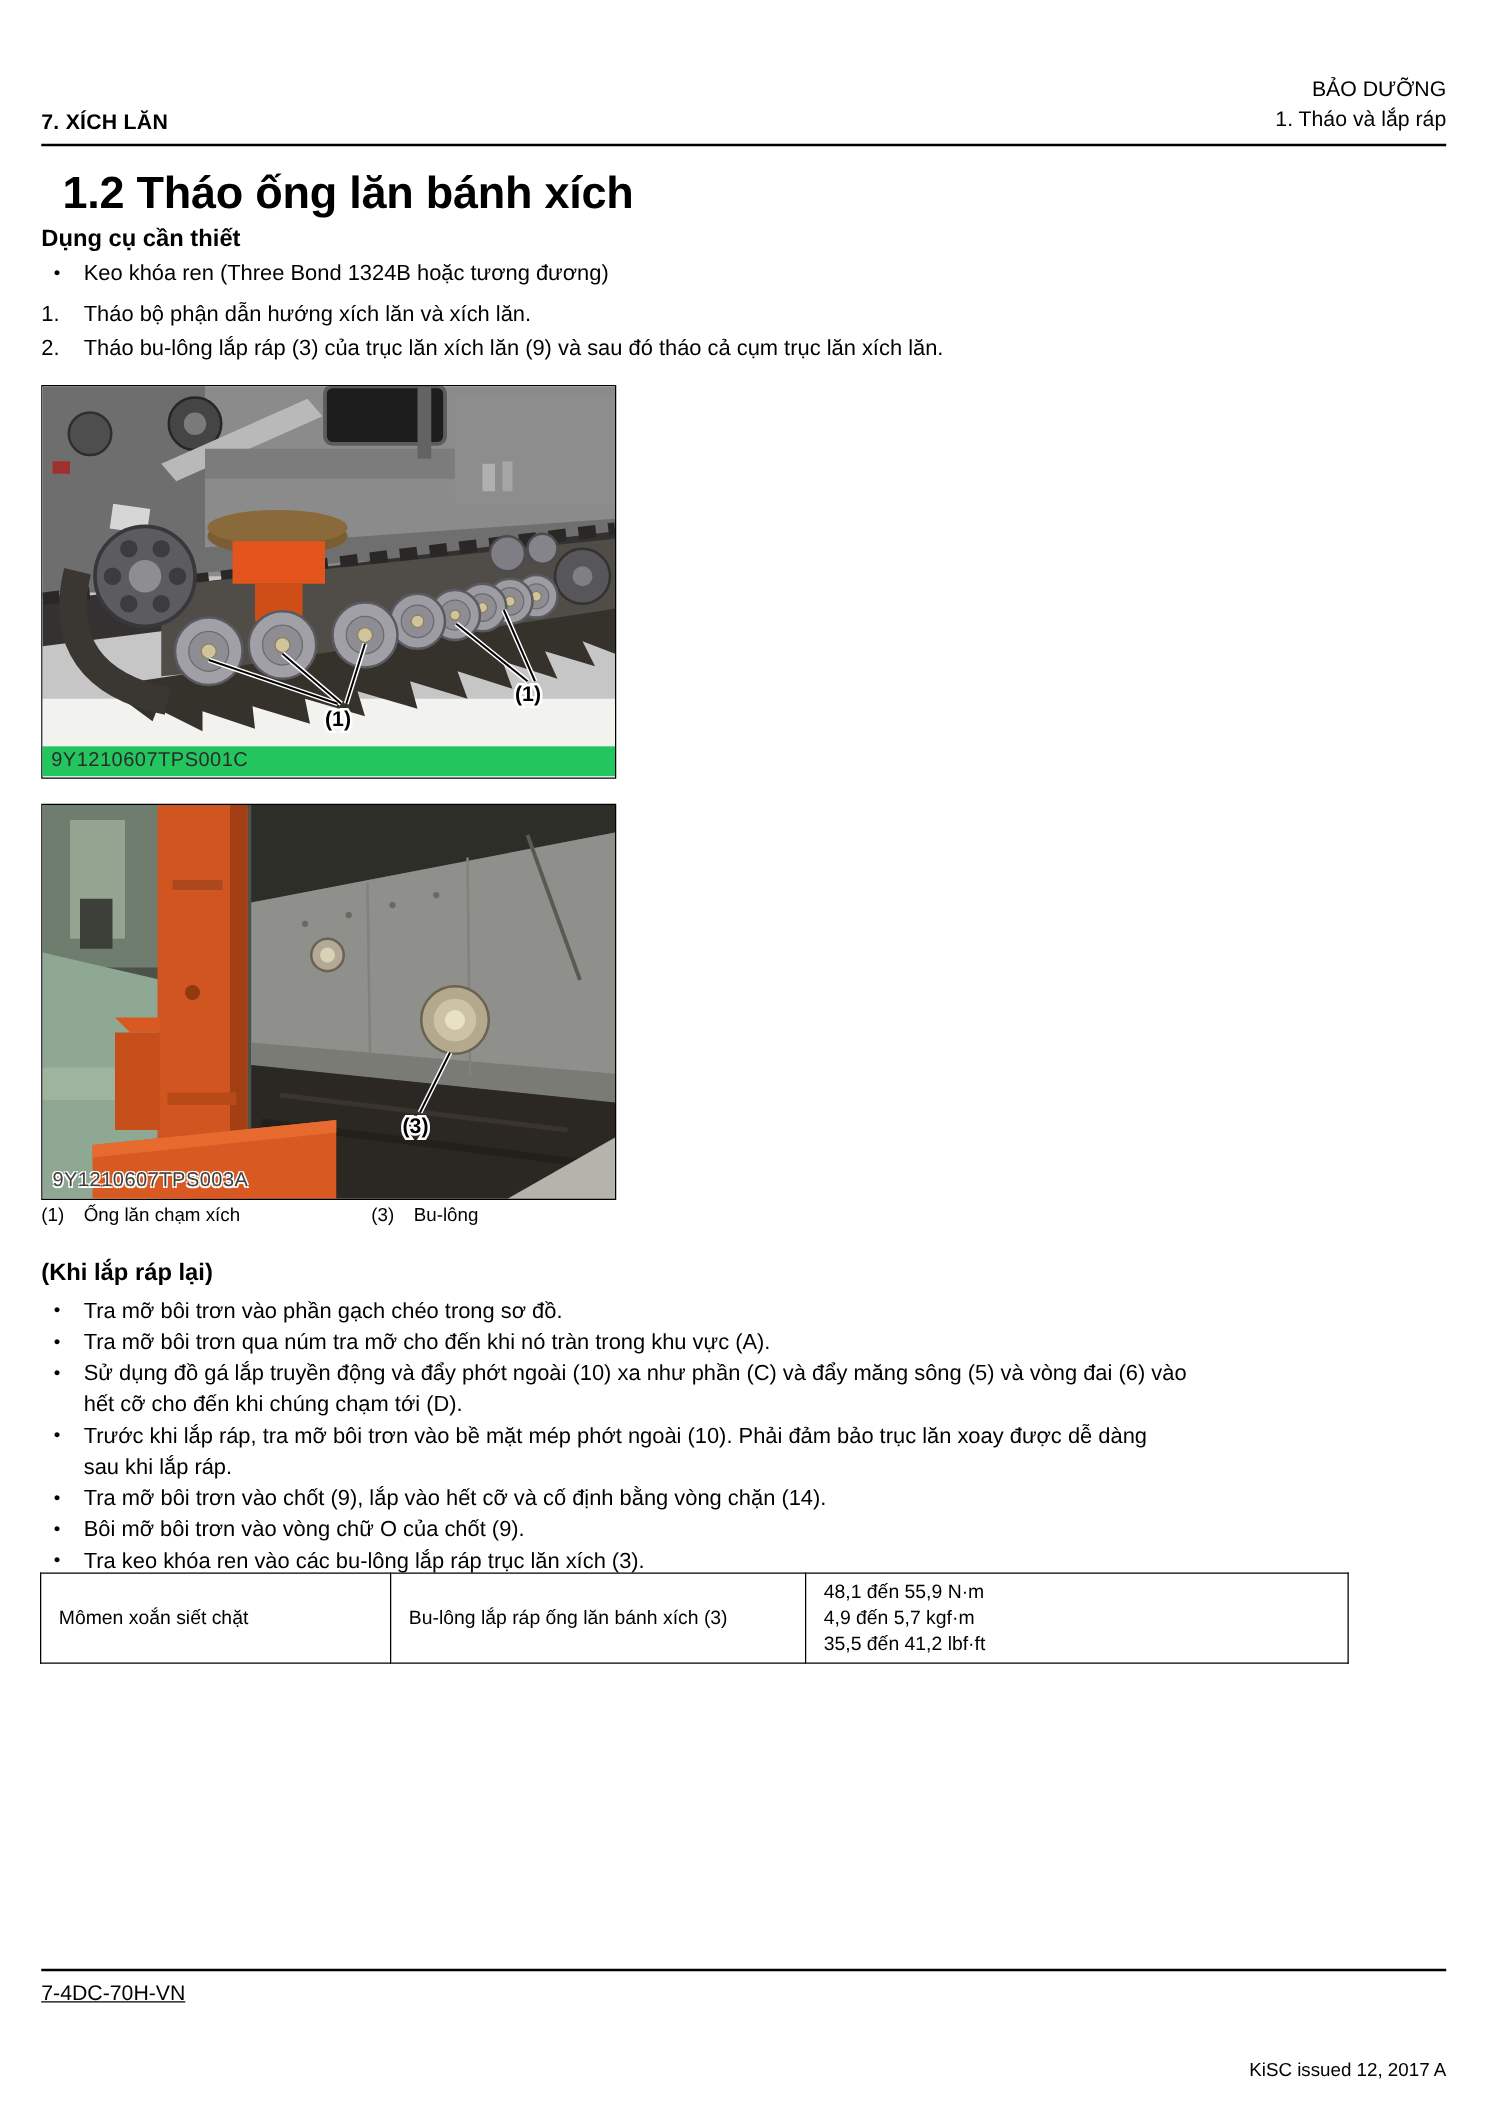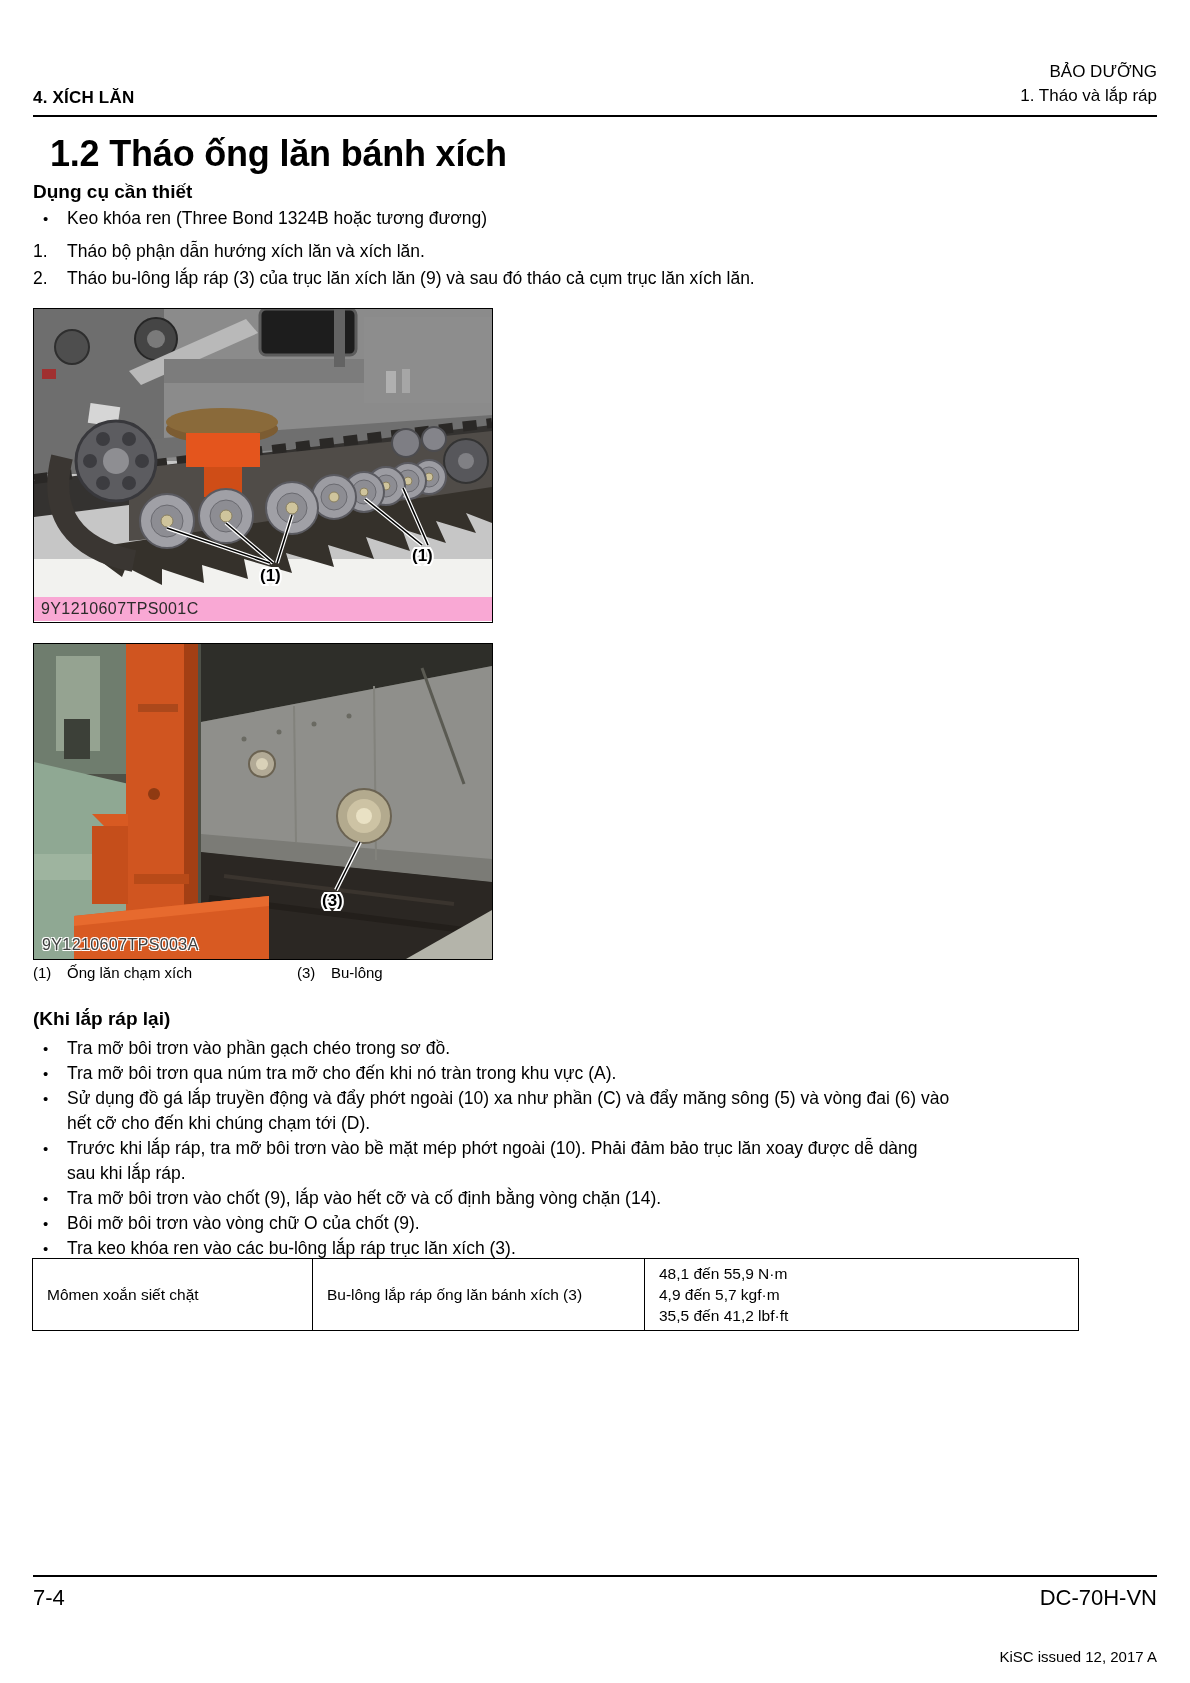--- a/index.html
+++ b/index.html
@@ -30,52 +30,52 @@
   .dotcol{flex:0 0 34px;padding-left:10px;box-sizing:border-box;font-size:15px;}
   .numcol{flex:0 0 34px;}
   .b-text,.step-text{flex:1;white-space:pre-line;}
   
   .fig{position:absolute;left:33px;width:460px;border:1px solid #000;
        background:#fff;box-sizing:border-box;}
   .fig1{top:308px;height:315px;}
   .fig2{top:643px;height:317px;}
   .fig svg{display:block;}
   .fig1-label{height:24px;display:flex;align-items:center;padding-left:7px;
-       font-size:16px;color:#2b2b2b;letter-spacing:.4px;background:#f9a8d4;}
+       font-size:16px;color:#2b2b2b;letter-spacing:.4px;background:#22c55e;}
   .fig2-label{position:absolute;left:8px;bottom:5px;font-size:16px;color:#404040;
        letter-spacing:.4px;
        text-shadow:-1px -1px 0 #fff,1px -1px 0 #fff,-1px 1px 0 #fff,1px 1px 0 #fff;}
   
   .legend{position:absolute;left:33px;top:964px;display:flex;font-size:15px;}
   .legend .entry{display:flex;}
   .legend .entry1{width:264px;}
   .legend .ref{width:34px;}
   
   table.torque{position:absolute;left:32px;top:1258px;width:1046px;
        border-collapse:collapse;table-layout:fixed;font-size:15.5px;}
   table.torque td{border:1px solid #000;vertical-align:middle;
        padding:4px 10px 4px 14px;height:59px;box-sizing:content-box;margin-top:28px;}
   td.c3{padding-left:10px;}
   .t-line{line-height:21px;}
   
   .f-line{position:absolute;left:33px;right:33px;top:1575px;border-top:2px solid #000;}
   .f-row{position:absolute;left:33px;right:33px;top:1585px;display:flex;
-       justify-content:space-between;font-size:22px;}
+       justify-content:flex-start;font-size:17px;text-decoration:underline;}
   .kisc{position:absolute;right:33px;top:1648px;font-size:15px;}
   
   .callout-text{font-family:"Liberation Sans",sans-serif;font-size:17px;font-weight:bold;
        fill:#000;stroke:#fff;stroke-width:4px;paint-order:stroke;}
 </style>
 </head>
 <body>
 
 <div class="page">
 
   <div class="hdr">
-    <div class="hdr-left">4. XÍCH LĂN</div>
+    <div class="hdr-left">7. XÍCH LĂN</div>
     <div class="hdr-right">
       <div>BẢO DƯỠNG</div>
       <div>1. Tháo và lắp ráp</div>
     </div>
   </div>
 
   <div class="title">1.2 Tháo ống lăn bánh xích</div>
 
   <div class="sec-h tools-h">Dụng cụ cần thiết</div>
   <div class="flowlist tools-list">

